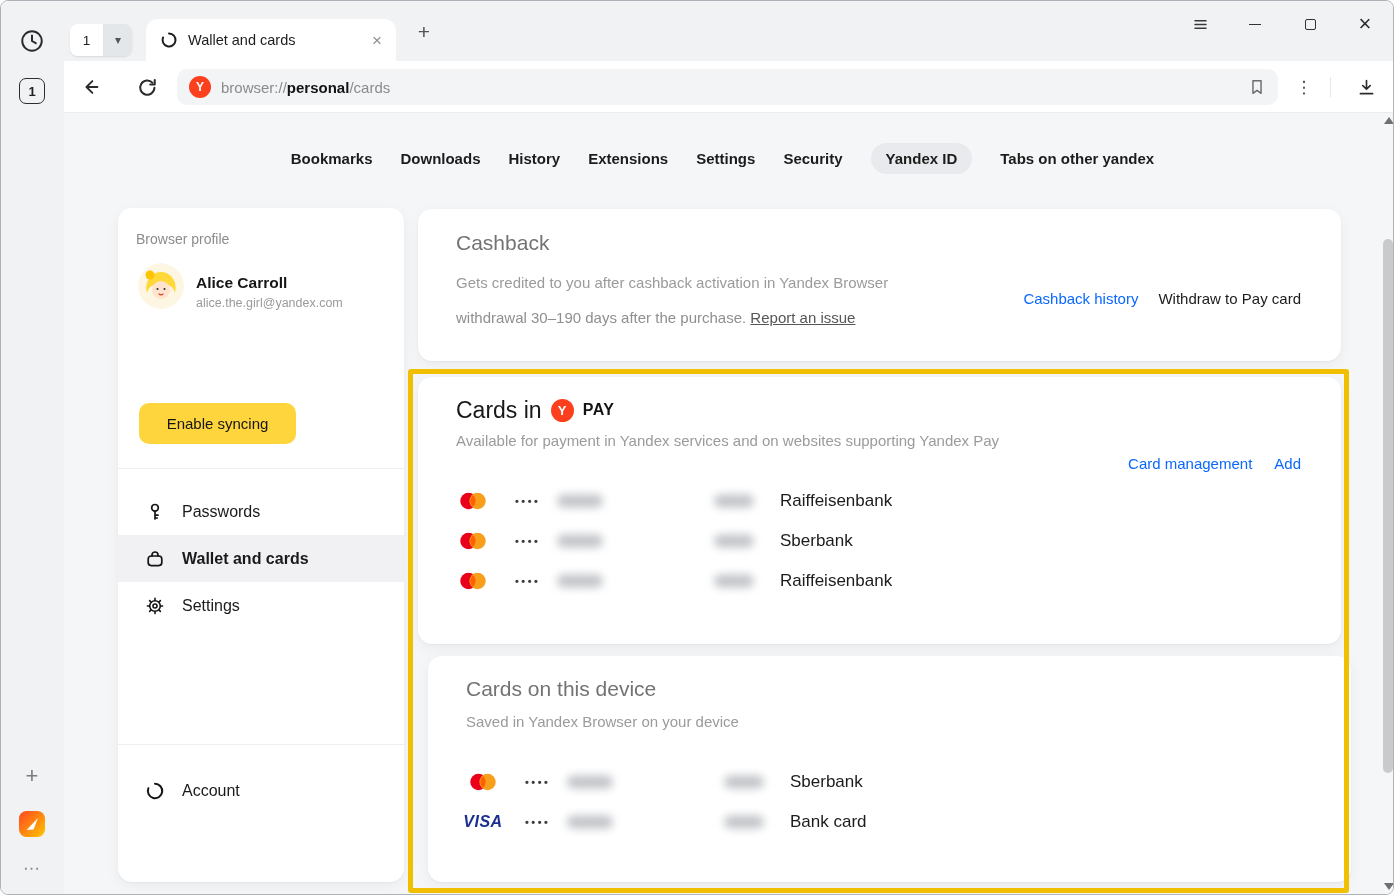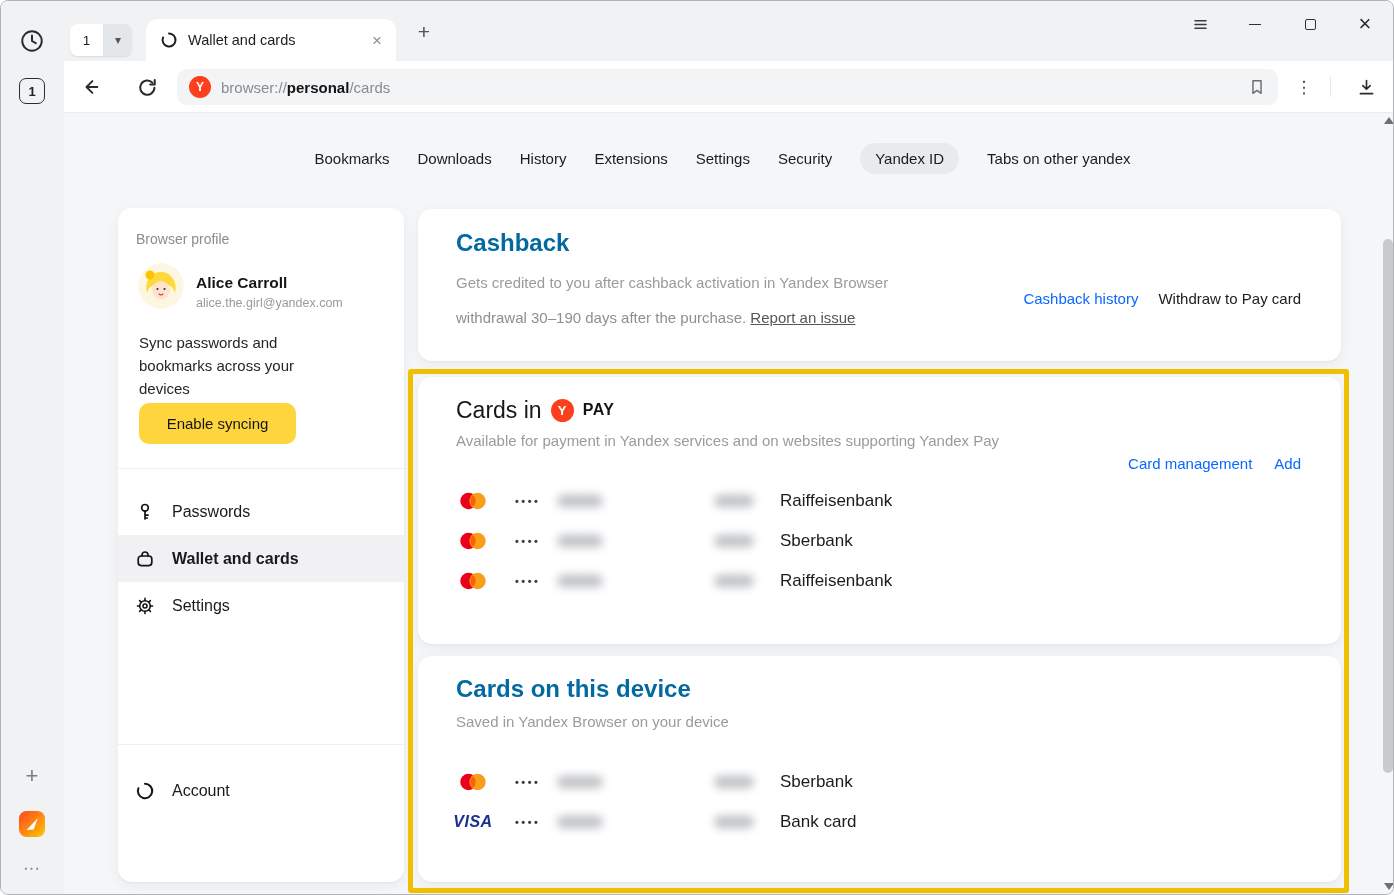--- a/index.html
+++ b/index.html
@@ -51,61 +51,61 @@
   #url-text .dim { color:#8b8b8b; }
   #url-text .hi  { color:#141414; font-weight:600; }
   #urlbar .spacer { flex:1; }
   #btn-dots { left:1228px; font-size:17px; color:#454545; }
   #toolbar .vsep { position:absolute; left:1266px; top:16px; width:1px; height:20px; background:#e6e6e8; }
   #btn-download { left:1290px; }
 
   
   #content { position:absolute; left:63px; top:112px; right:0; bottom:0; background:#f5f6f7; overflow:hidden; }
 
-  #navrow { position:absolute; left:0; top:30px; width:1317px; display:flex; justify-content:center; align-items:center; gap:28px; }
+  #navrow { position:absolute; left:0; top:30px; width:1317px; display:flex; justify-content:center; align-items:center; gap:28px;font-weight:bold; }
   .nav-item { font-size:15px; color:#1c1c1c; padding:7px 0; cursor:pointer; white-space:nowrap; }
   .nav-item.pill { background:#e9eaed; border-radius:17px; padding:7px 15px; }
 
   .card { position:absolute; background:#fff; border-radius:14px; box-shadow:0 1px 2px rgba(0,0,0,.04), 0 4px 14px rgba(0,0,0,.05); }
 
   
   #leftcard { left:54px; top:95px; width:286px; height:674px; overflow:hidden; }
   #profile-label { position:absolute; left:18px; top:23px; font-size:14px; color:#8c8c8c; }
   #avatar { position:absolute; left:20px; top:55px; width:46px; height:46px; border-radius:50%; overflow:hidden; }
   #profile-name { position:absolute; left:78px; top:66px; font-size:15.5px; font-weight:600; color:#161616; }
   #profile-email { position:absolute; left:78px; top:88px; font-size:12.5px; color:#9a9a9a; }
   #sync-text { position:absolute; left:21px; top:123px; width:184px; font-size:15px; color:#262626; line-height:23px; }
   #sync-btn { position:absolute; left:21px; top:195px; width:157px; height:41px; background:#ffd53e; border:none; border-radius:10px;
               font-size:15px; color:#151515; cursor:pointer; font-family:inherit; }
   .hdivider { position:absolute; left:0; width:100%; height:1px; background:#efeff1; }
   #menu-list { position:absolute; left:0; top:280px; width:100%; }
-  .menu-row { height:47px; display:flex; align-items:center; gap:16px; padding-left:16px; font-size:16px; color:#1a1a1a; cursor:pointer; }
+  .menu-row { height:47px; display:flex; align-items:center; gap:16px; padding-left:26px; font-size:16px; color:#1a1a1a; cursor:pointer; }
   .menu-row.active { background:#f1f1f4; font-weight:700; }
   .menu-icon { width:22px; height:22px; display:flex; align-items:center; justify-content:center; flex:none; }
   #account-row { position:absolute; left:0; top:559px; width:100%; }
 
   
-  .card-title { position:absolute; left:38px; font-size:24px; font-weight:700; color:#0369a1; line-height:34px; }
+  .card-title { position:absolute; left:38px; font-size:21px; font-weight:400; color:#737373; line-height:34px; }
   .card-sub   { position:absolute; left:38px; font-size:15px; color:#9b9b9b; line-height:20px; }
   .links { position:absolute; right:40px; display:flex; gap:20px; align-items:center; }
   .link-blue { font-size:15px; color:#0b68fe; cursor:pointer; white-space:nowrap; }
   .link-dark { font-size:15px; color:#1c1c1c; cursor:pointer; white-space:nowrap; }
 
   #cashcard { left:354px; top:96px; width:923px; height:152px; }
   #cash-body { position:absolute; left:38px; top:99px; font-size:15px; color:#8f8f8f; line-height:20px; }
   #cash-report { color:#565656; text-decoration:underline; cursor:pointer; }
 
   #paycard { left:354px; top:264px; width:923px; height:267px; }
   #pay-titlerow { position:absolute; left:38px; top:16px; display:flex; align-items:center; gap:9px; }
   #pay-titlerow .t { font-size:23px; font-weight:500; color:#181818; line-height:34px; }
   #pay-logo-y { width:23px; height:23px; border-radius:50%; background:#fc3f1d; color:#fff; font-size:13px; font-weight:800;
                 display:flex; align-items:center; justify-content:center; }
   #pay-logo-text { font-size:16px; font-weight:800; letter-spacing:.5px; color:#141414; }
 
-  #devcard { left:354px; top:543px; width:923px; height:226px; }
+  #devcard { left:364px; top:543px; width:923px; height:226px; }
 
   .rows { position:absolute; left:0; right:0; }
   .crow { position:relative; height:40px; cursor:pointer; }
   .crow > * { position:absolute; top:50%; transform:translateY(-50%); }
   .brand { left:38px; width:34px; display:flex; align-items:center; justify-content:center; }
   .masked { left:97px; font-size:11px; letter-spacing:2.5px; color:#3c3c3c; font-weight:bold; }
   .blur { height:13px; border-radius:7px; background:#8f949c; opacity:.55; filter:blur(4px); }
   .blur.num { left:139px; width:46px; }
   .blur.exp { left:296px; width:40px; }
   .bank { left:362px; font-size:17px; color:#1c1c1c; white-space:nowrap; }
@@ -254,21 +254,20 @@
           <path d="M9 30c-3-11 4-21 14-21s17 10 14 21c-2-7-6-9-14-9s-12 2-14 9z" fill="#ffd83a"></path>
           <circle cx="12" cy="12" r="4.5" fill="#ffc400"></circle>
           <circle cx="23" cy="27" r="9" fill="#ffe3cd"></circle>
           <circle cx="19.5" cy="26" r="1.1" fill="#333"></circle>
           <circle cx="26.5" cy="26" r="1.1" fill="#333"></circle>
           <path d="M21 31c1.3 1 2.7 1 4 0" stroke="#d2452f" stroke-width="1.2" fill="none" stroke-linecap="round"></path>
         </svg>
       </div>
       <div id="profile-name">Alice Carroll</div>
       <div id="profile-email">alice.the.girl@yandex.com</div>
-      <div id="sync-text">Sync passwords and bookmarks across your devices</div>
       <button id="sync-btn">Enable syncing</button>
 
       <div class="hdivider" style="top:260px;"></div>
 
       <div id="menu-list">
         <div class="menu-row">
           <span class="menu-icon">
             <svg width="20" height="20" viewBox="0 0 20 20" fill="none" stroke="#151515" stroke-width="1.7" stroke-linecap="round">
               <circle cx="10" cy="5.8" r="3.3"></circle>
                 <path d="M10 9.1V17M10 13.2h3M10 16h2.2"></path>

